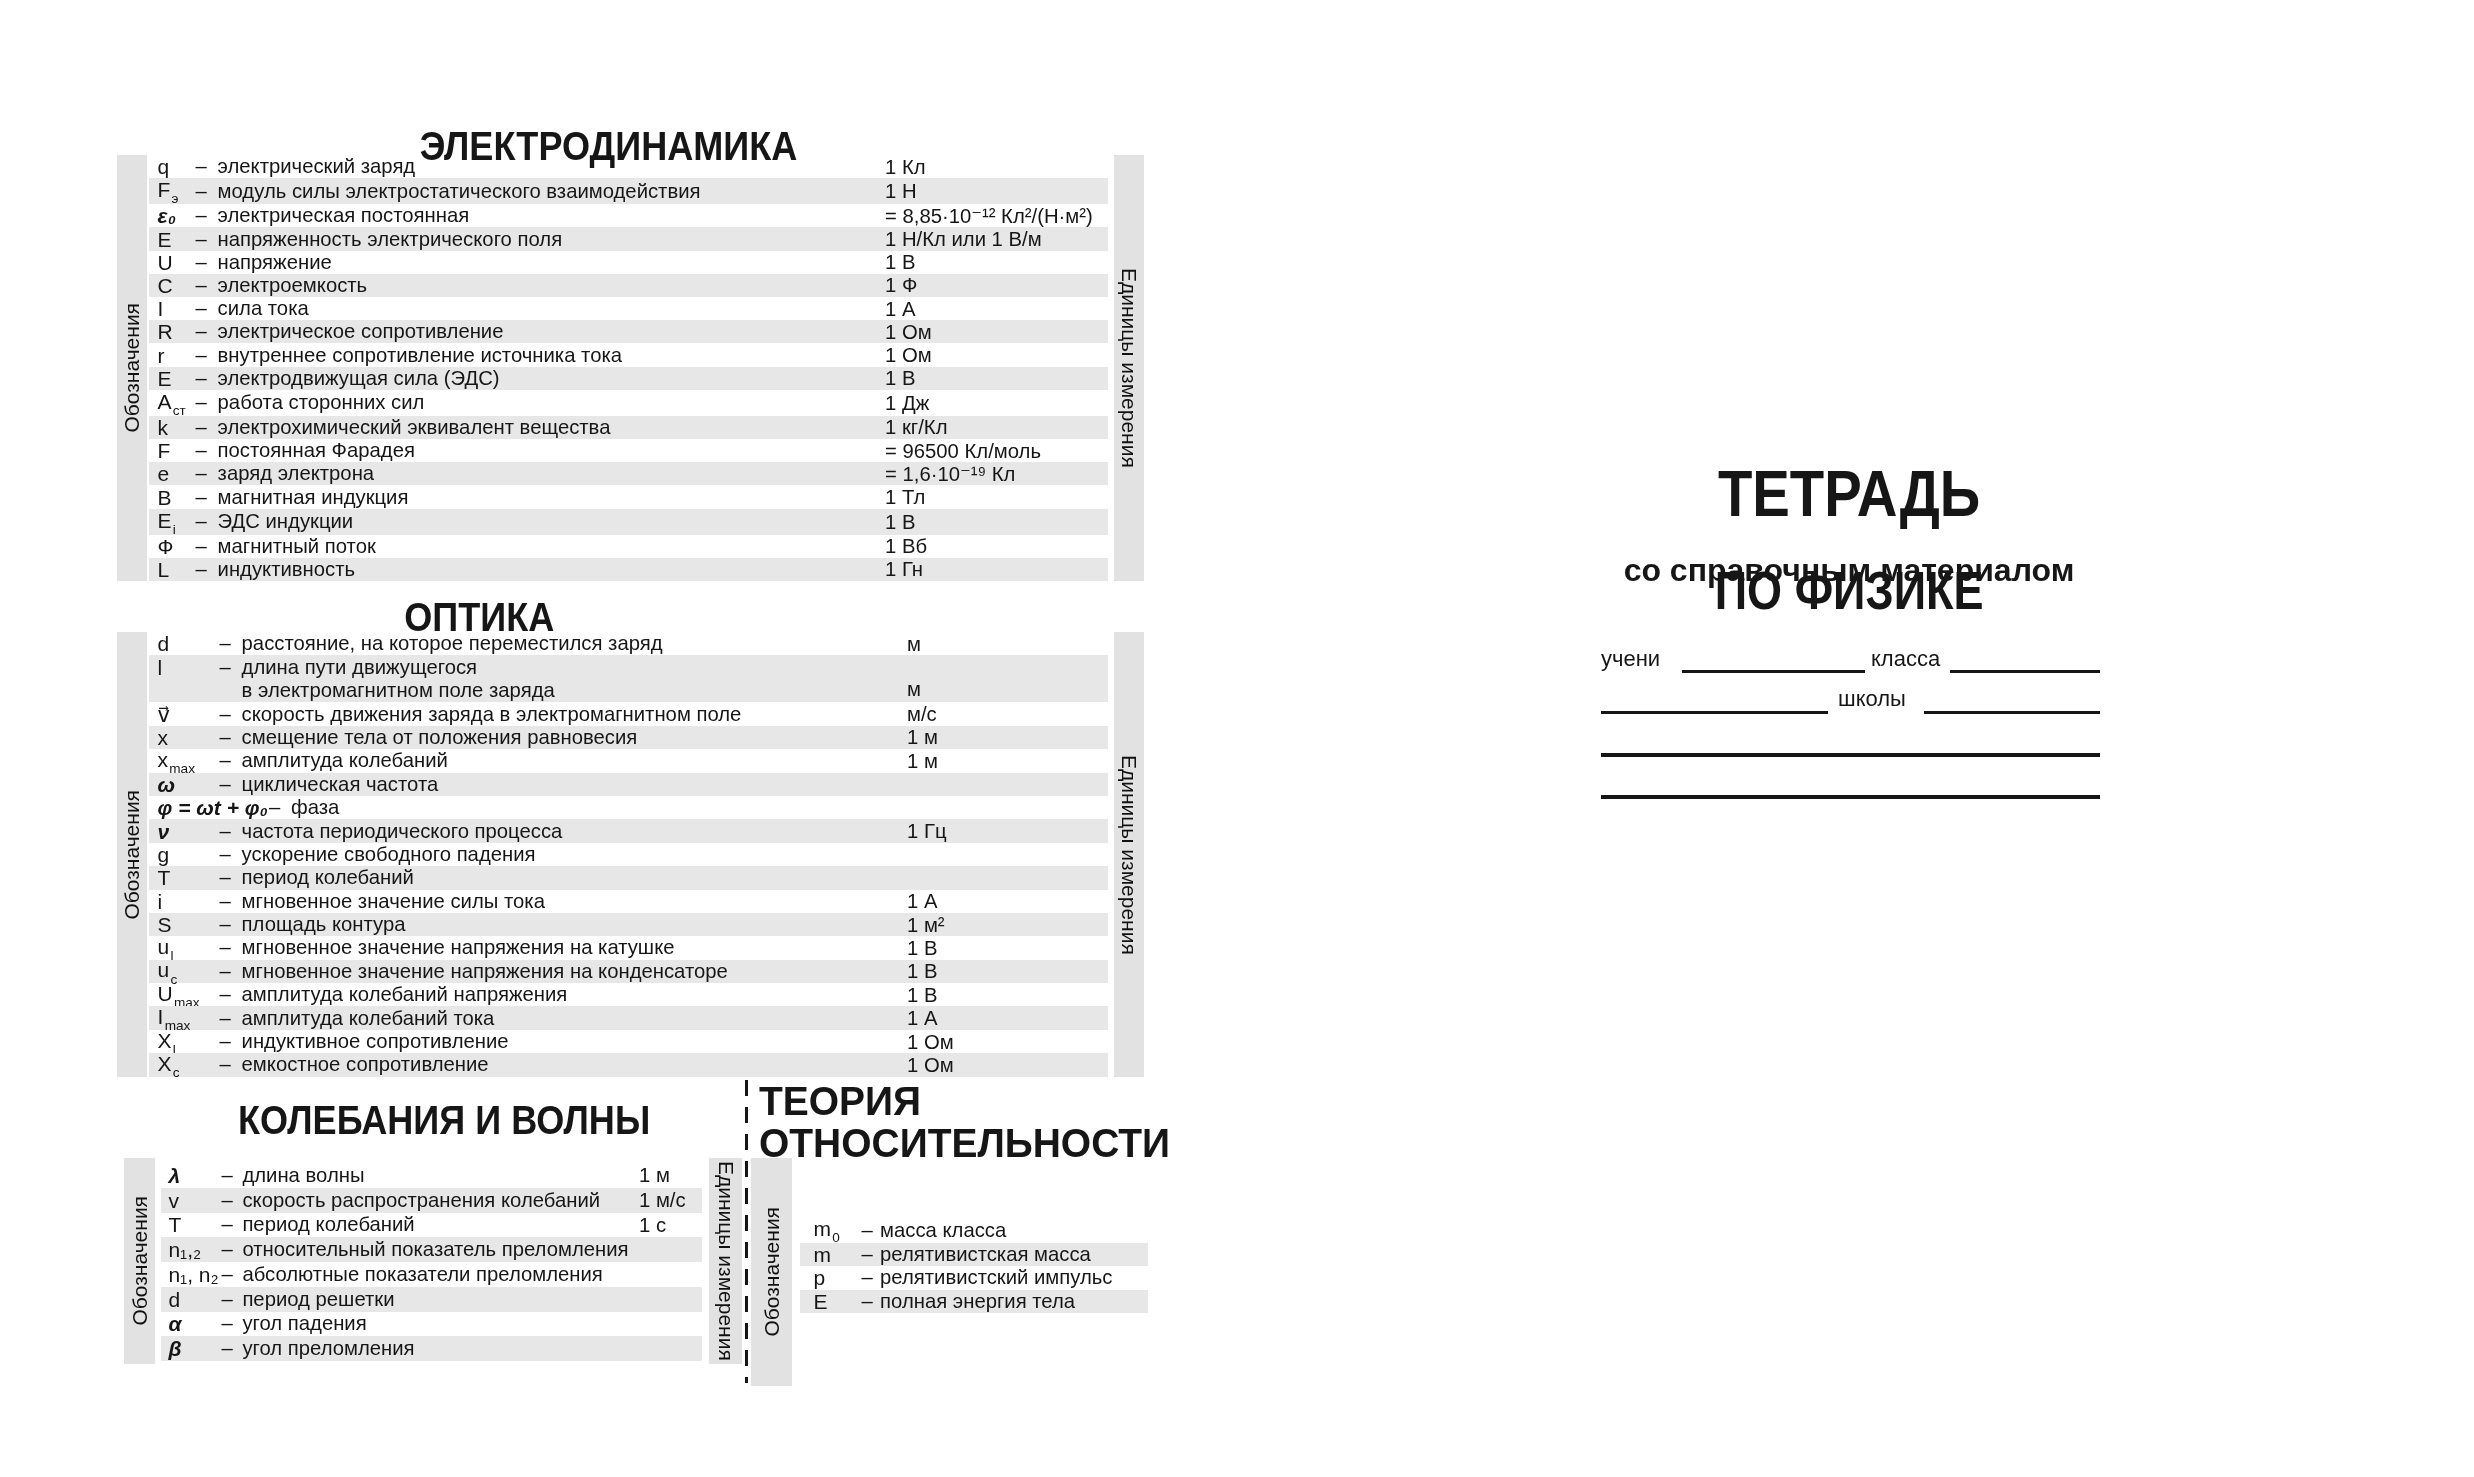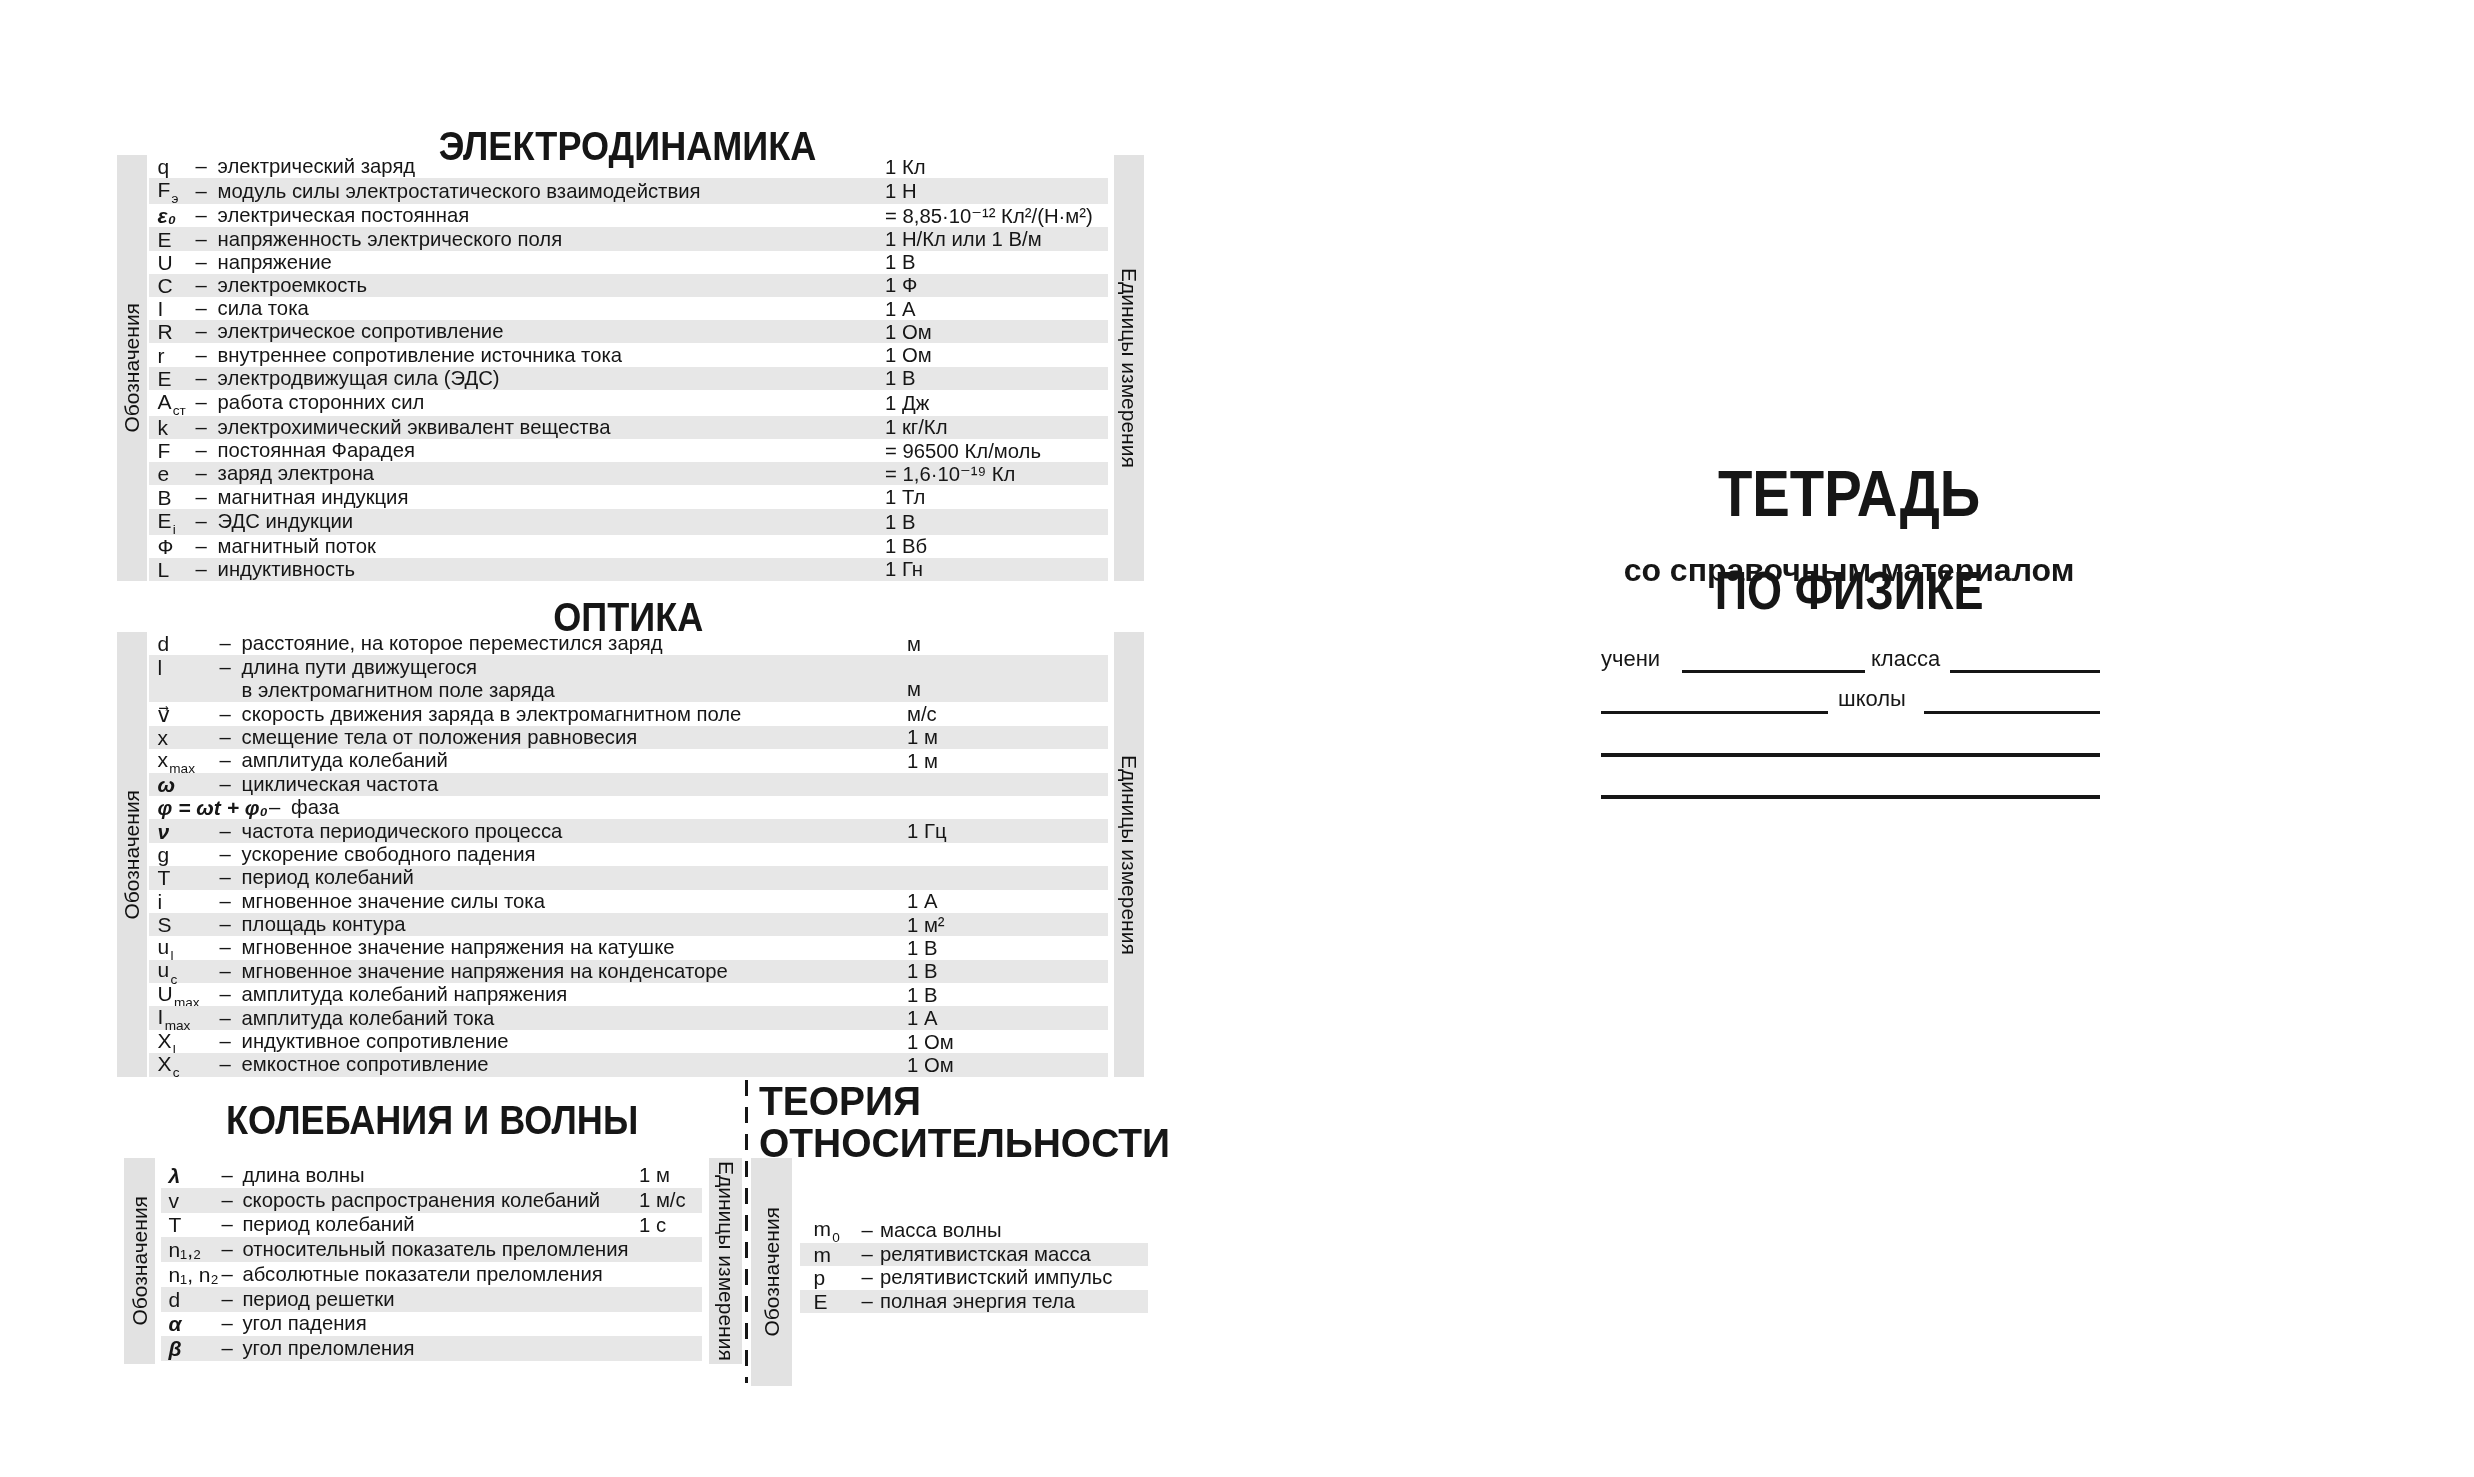--- a/index.html
+++ b/index.html
@@ -1,21 +1,21 @@
 <!DOCTYPE html>
 <html style="font-size:10px"><head>
 <meta charset="utf-8">
 <style>
   html,body{margin:0;padding:0;background:#fff;}
   body{width:2475px;height:1478px;overflow:hidden;
        font-family:"Liberation Sans","DejaVu Sans",sans-serif;color:#161616;}
   #canvas{position:relative;width:2475px;height:1478px;background:#ffffff;}
 
   
-  .title-wrap{position:absolute;display:flex;justify-content:center;}
+  .title-wrap{position:absolute;display:flex;justify-content:flex-start;}
   .sec-title{font-size:41px;font-weight:bold;white-space:nowrap;
              transform:scaleX(.88);transform-origin:center top;letter-spacing:0;}
   .sec-title.left-origin{transform:scaleX(.95);transform-origin:left top;}
 
   
   .vbar{position:absolute;background:#e2e2e2;display:flex;align-items:center;justify-content:center;
         font-size:21px;font-weight:500;color:#111;}
   .vbar.read-up span{writing-mode:vertical-rl;transform:rotate(180deg);white-space:nowrap;}
   .vbar.read-down span{writing-mode:vertical-rl;white-space:nowrap;}
 
@@ -590,21 +590,21 @@
     <span>Обозначения</span>
   </div>
   <div class="rows t-rel" style="left:800px;top:1217px;width:348px;height:96px;">
       <div class="row">
     <span class="sym">
           <span class="sm">m</span>
           <span class="sub">0</span>
         </span>
     <span class="dash">–</span>
     <span class="desc">
-          <span class="d1">масса волны</span>
+          <span class="d1">масса класса</span>
         </span>
     <span class="unit"></span>
   </div>
       <div class="row">
     <span class="sym">
           <span class="sm">m</span>
           <span class="sub"></span>
         </span>
     <span class="dash">–</span>
     <span class="desc">

